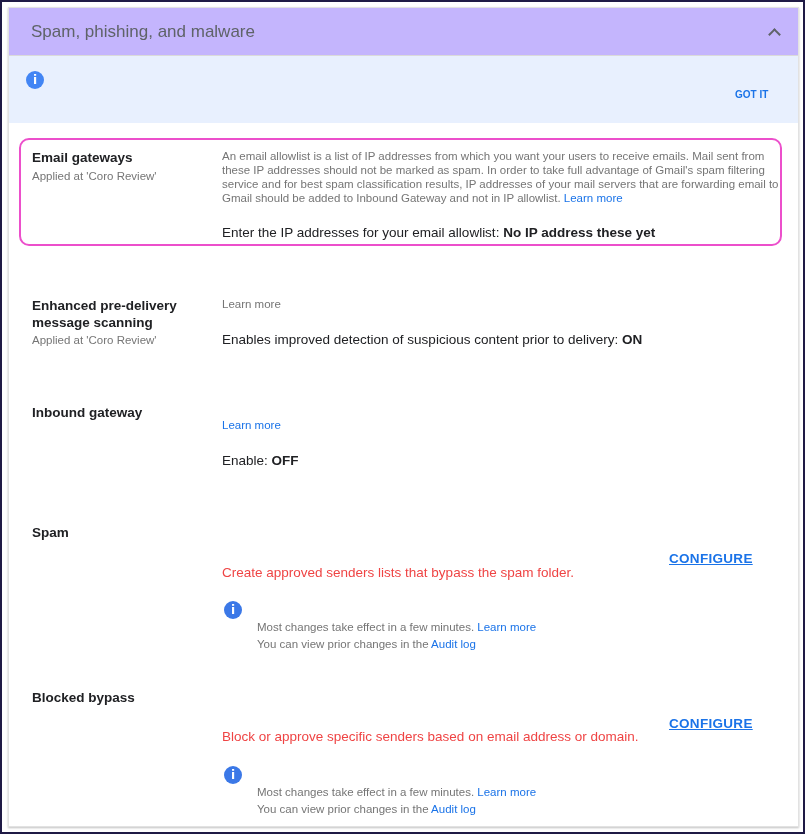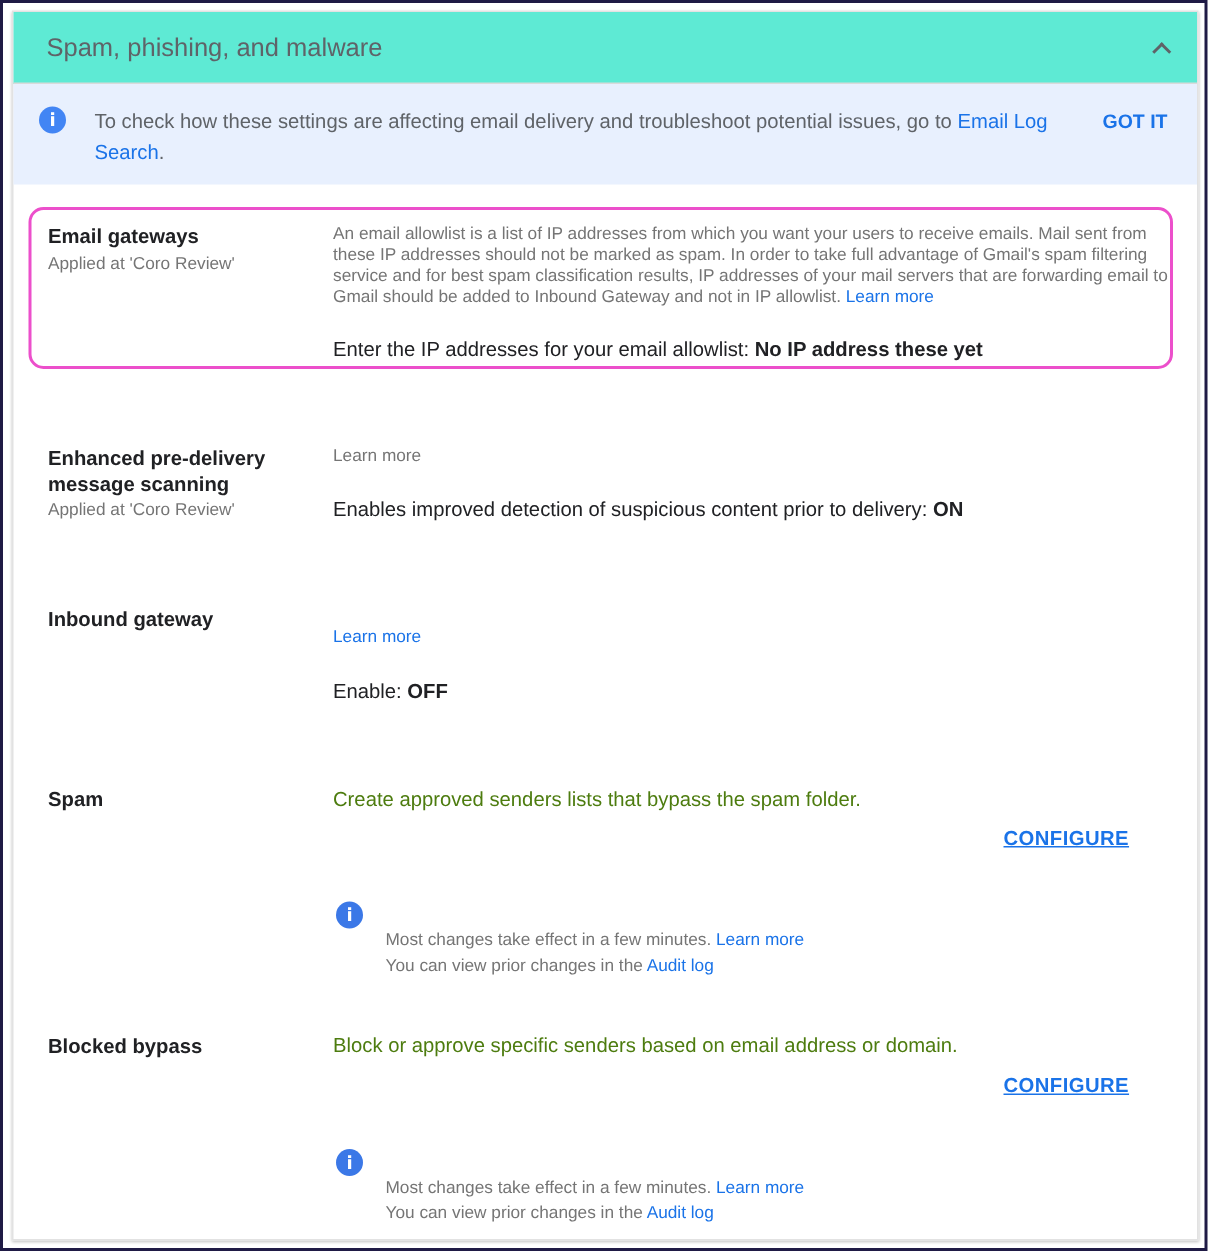--- a/index.html
+++ b/index.html
@@ -12,48 +12,48 @@
   }
   .card {
     position: absolute; left: 6px; top: 5px; width: 789px; height: 818px;
     background: #fff;
     border: 1px solid #e2e2e2;
     box-shadow: 0 1px 2px rgba(0,0,0,0.25);
   }
   .card-header {
     height: 47px; border-bottom: 1px solid #dadada;
     display: flex; align-items: center; justify-content: space-between;
-    padding: 0 18px 0 22px; background: #5eead4; gap: 40px;
+    padding: 0 18px 0 22px; background: #c4b5fd; gap: 40px;
   }
   .card-title { font-size: 17px; color: #5f6368; }
   .chevron { width: 12px; height: 12px; position: relative; cursor: pointer; }
   .chevron::before {
     content: ""; position: absolute; left: 2px; top: 4px; width: 7px; height: 7px;
     border-left: 2px solid #5f6368; border-top: 2px solid #5f6368;
     transform: rotate(45deg);
   }
   .banner {
     background: #e8f0fe; height: 67px; position: relative;
     padding: 0 0 0 54px; box-sizing: border-box;
   }
   .info-circle {
     width: 18px; height: 18px; border-radius: 50%; background: #4285f4;
     color: #fff; font-size: 12px; font-weight: bold; text-align: center; line-height: 18px;
     font-family: "DejaVu Sans", sans-serif;
   }
   .banner .info-circle { position: absolute; left: 17px; top: 15px; }
   .banner-text { position: absolute; left: 54px; top: 14px; width: 670px; font-size: 13.5px; line-height: 21px; color: #5f6368; }
   .link { color: #1a73e8; cursor: pointer; }
-  .got-it { position: absolute; left: 726px; top: 14px; font-size: 13px; font-weight: bold; color: #1a73e8; line-height: 21px; cursor: pointer; }
+  .got-it { position: absolute; left: 726px; top: 28px; font-size: 10px; font-weight: bold; color: #1a73e8; line-height: 21px; cursor: pointer; }
 
   .setting { position: absolute; left: 0; width: 789px; }
   .s-label { position: absolute; left: 23px; font-size: 13.5px; color: #202124; font-weight: bold; line-height: 17px; }
   .s-sub { position: absolute; left: 23px; font-size: 11.5px; color: #757575; }
   .s-desc { position: absolute; left: 213px; width: 560px; font-size: 11.5px; color: #757575; line-height: 14px; }
-  .s-desc-lg { position: absolute; left: 213px; font-size: 13.5px; color: #4d7c0f; }
+  .s-desc-lg { position: absolute; left: 213px; font-size: 13.5px; color: #ef4444; margin-top: 40px; }
   .s-value { position: absolute; left: 213px; font-size: 13.5px; color: #202124; }
   .s-value b { font-weight: bold; }
   .highlight {
     position: absolute; left: 10px; top: 130px; width: 763px; height: 108px;
     border: 2px solid #ec4fcb; border-radius: 10px; box-sizing: border-box;
   }
   .configure { position: absolute; left: 660px; font-size: 13.5px; font-weight: bold; color: #1a73e8; cursor: pointer; letter-spacing: 0.3px; text-decoration: underline; }
   .notice { position: absolute; left: 215px; }
   .notice .info-circle { position: absolute; left: 0; top: 3px; background: #3b78e7; }
   .notice-text { position: absolute; left: 33px; top: 0; width: 400px; font-size: 11.5px; color: #757575; line-height: 17px; margin-top: 21px; }
@@ -62,21 +62,20 @@
 <body>
 
 <div class="card">
   <div class="card-header">
     <span class="card-title">Spam, phishing, and malware</span>
     <span class="chevron"></span>
   </div>
 
   <div class="banner">
     <div class="info-circle">i</div>
-    <div class="banner-text"><span>To check how these settings are affecting email delivery and troubleshoot potential issues, go to </span><span class="link">Email Log Search</span><span>.</span></div>
     <span class="got-it">GOT IT</span>
   </div>
 
   <div class="highlight"></div>
   <div class="setting" style="top:0">
     <span class="s-label" style="top:141px">Email gateways</span>
     <span class="s-sub" style="top:162px">Applied at 'Coro Review'</span>
     <div class="s-desc" style="top:141px"><span>An email allowlist is a list of IP addresses from which you want your users to receive emails. Mail sent from these IP addresses should not be marked as spam. In order to take full advantage of Gmail's spam filtering service and for best spam classification results, IP addresses of your mail servers that are forwarding email to Gmail should be added to Inbound Gateway and not in IP allowlist. </span><span class="link">Learn more</span></div>
     <div class="s-value" style="top:217px"><span>Enter the IP addresses for your email allowlist: </span><b>No IP address these yet</b></div>
   </div>

